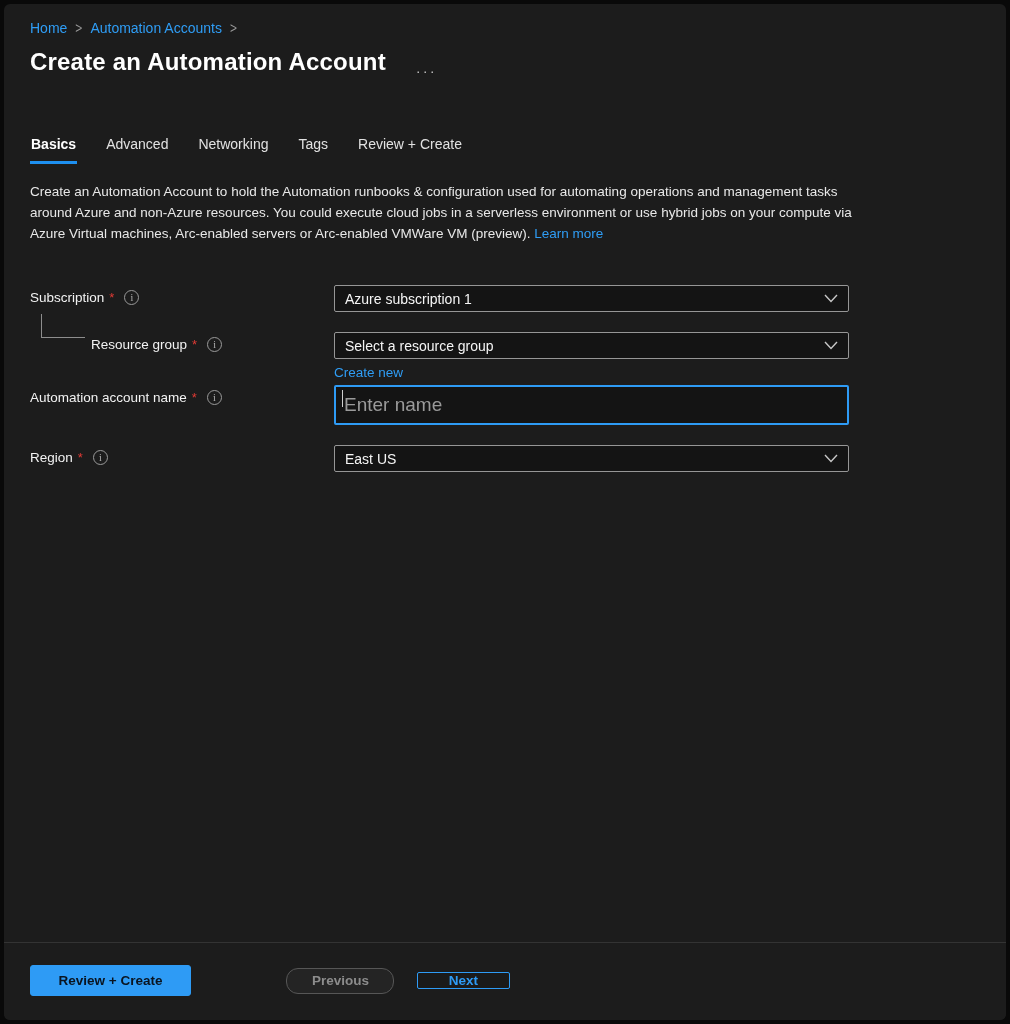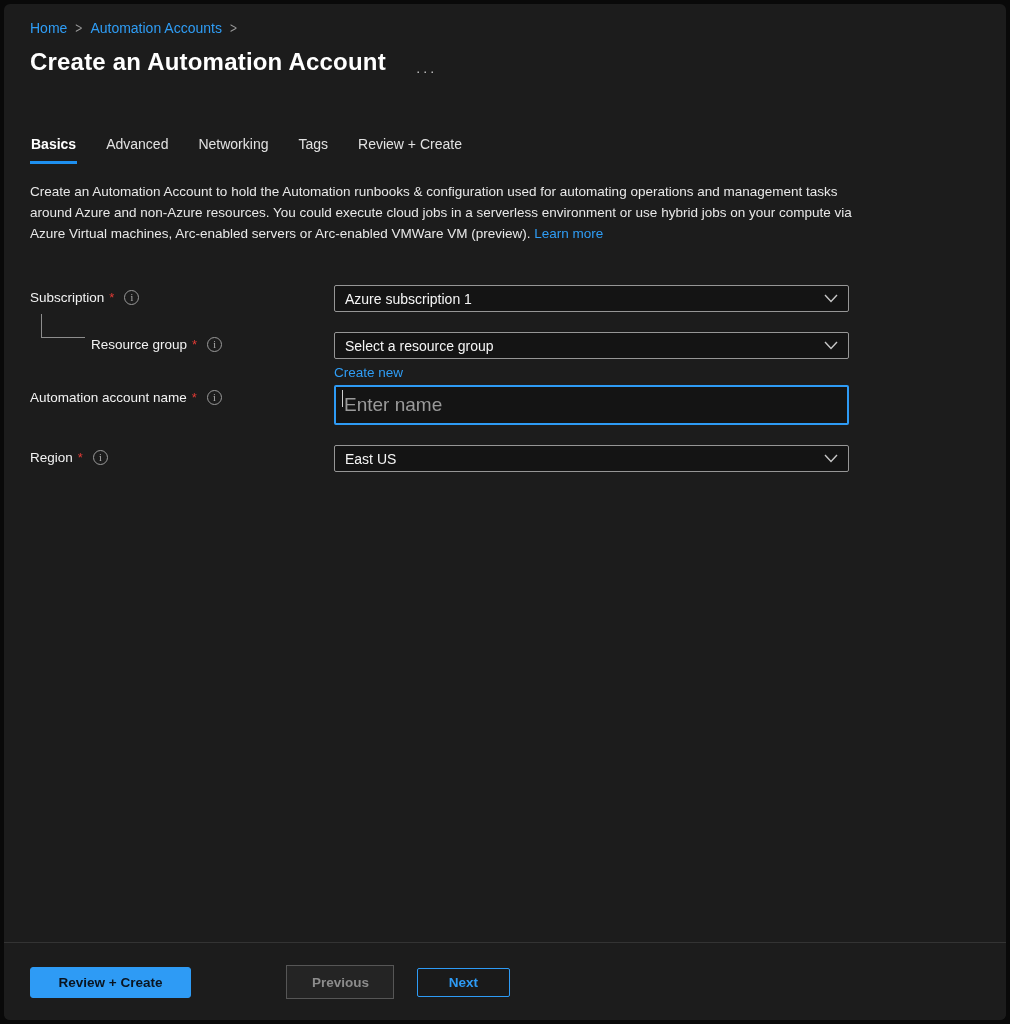--- a/index.html
+++ b/index.html
@@ -86,25 +86,25 @@
   .footer {
     position: absolute; left: 0; right: 0; bottom: 0; height: 78px;
     border-top: 1px solid #333333; padding: 22px 26px 0 26px; background: #1c1c1c;
   }
   .btn { font-size: 13.5px; border-radius: 3px; cursor: pointer; display: inline-flex; align-items: center; justify-content: center; }
   .btn-primary {
     width: 161px; height: 31px; background: #2e9bf5; color: #0a1420; font-weight: 700;
     border: 1px solid #2e9bf5;
   }
   .btn-secondary {
-    width: 108px; height: 34px; background: #242424; color: #8c8c8c; font-weight: 700;
-    border: 1px solid #565656; margin-left: 91px; border-radius: 0; cursor: default;
+    width: 108px; height: 26px; background: #242424; color: #8c8c8c; font-weight: 700;
+    border: 1px solid #565656; margin-left: 91px; border-radius: 12px; cursor: default;
   }
   .btn-outline {
-    width: 93px; height: 29px; background: #1a1a1a; color: #2e9bf5; font-weight: 700;
+    width: 93px; height: 17px; background: #1a1a1a; color: #2e9bf5; font-weight: 700;
     border: 1px solid #2e9bf5; margin-left: 18px; border-radius: 2px;
   }
 </style>
 </head>
 <body>
 
 <div class="panel">
   <div class="content">
 
     <div class="breadcrumb">

